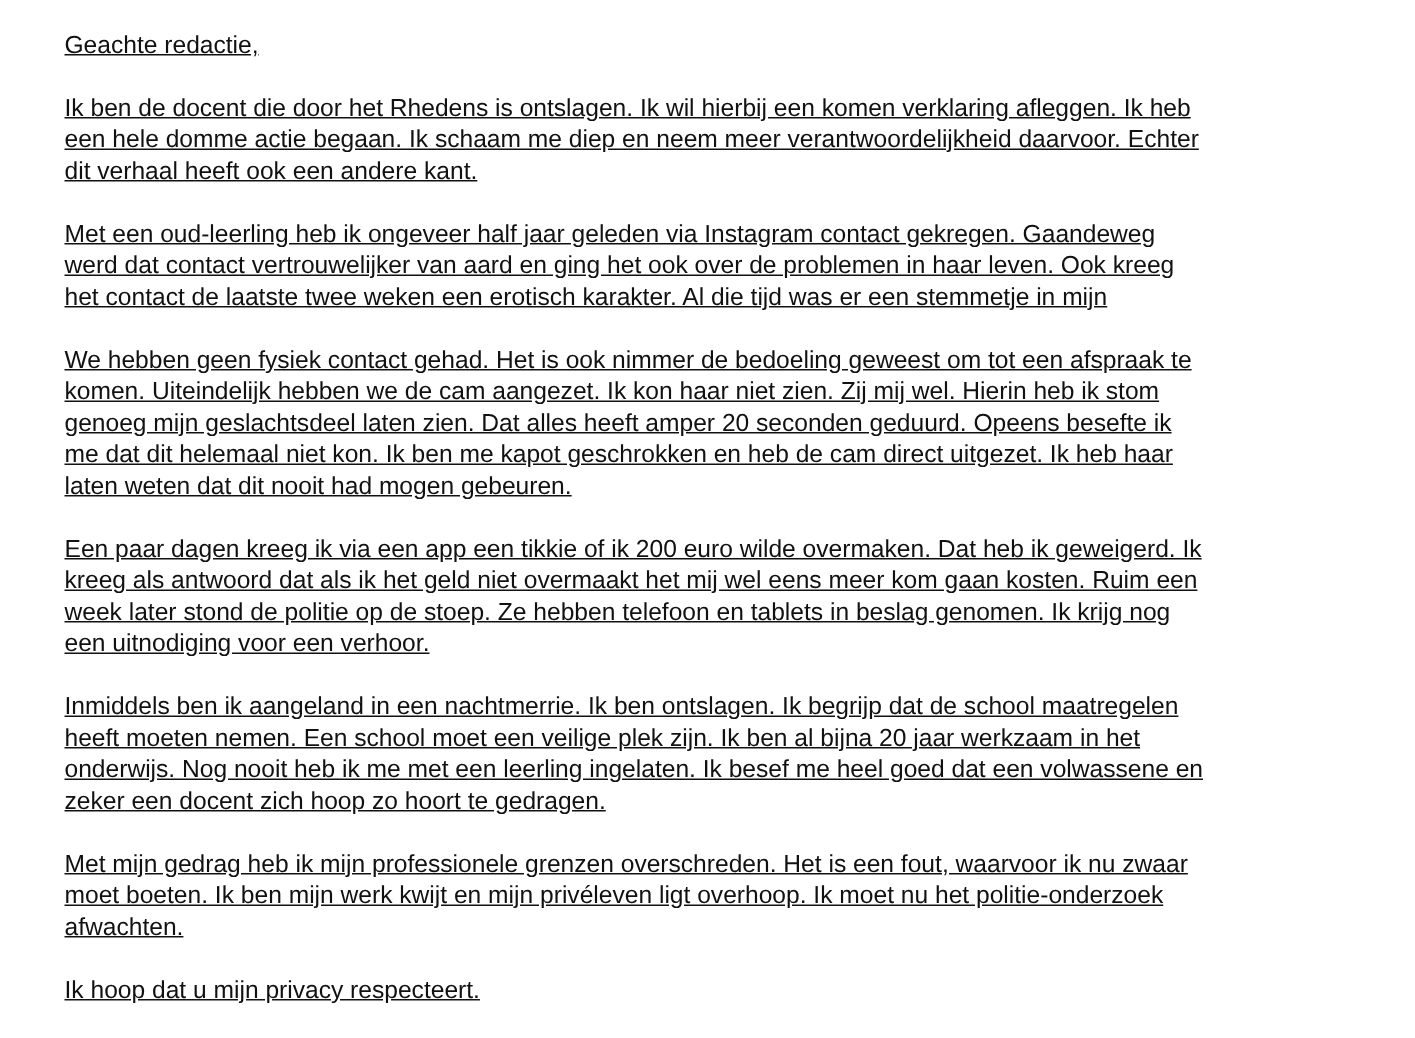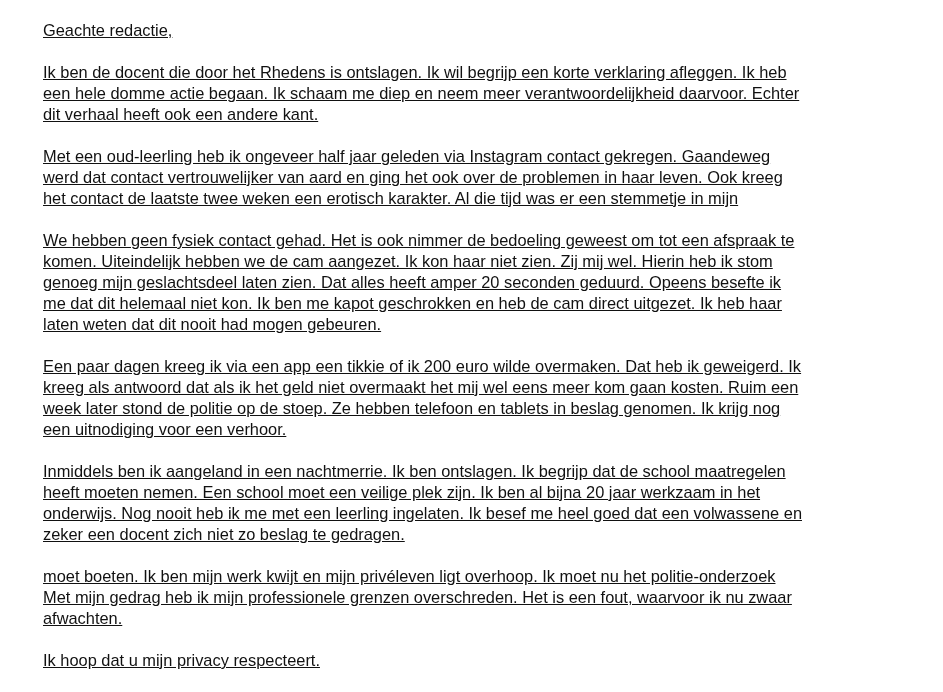--- a/index.html
+++ b/index.html
@@ -34,21 +34,21 @@
   </style>
 </head>
 <body>
 
 <div class="doc">
   <p class="para">
     <span class="line">Geachte redactie,</span>
   </p>
 
   <p class="para">
-    <span class="line">Ik ben de docent die door het Rhedens is ontslagen. Ik wil begrijp een korte verklaring afleggen. Ik heb</span>
+    <span class="line">Ik ben de docent die door het Rhedens is ontslagen. Ik wil hierbij een komen verklaring afleggen. Ik heb</span>
     <span class="line">een hele domme actie begaan. Ik schaam me diep en neem meer verantwoordelijkheid daarvoor. Echter</span>
     <span class="line">dit verhaal heeft ook een andere kant.</span>
   </p>
 
   <p class="para">
     <span class="line">Met een oud-leerling heb ik ongeveer half jaar geleden via Instagram contact gekregen. Gaandeweg</span>
     <span class="line">werd dat contact vertrouwelijker van aard en ging het ook over de problemen in haar leven. Ook kreeg</span>
     <span class="line">het contact de laatste twee weken een erotisch karakter.  Al die tijd was er een stemmetje in mijn</span>
   </p>
 
@@ -64,25 +64,25 @@
     <span class="line">Een paar dagen kreeg ik via een app een tikkie of ik 200 euro wilde overmaken. Dat heb ik geweigerd. Ik</span>
     <span class="line">kreeg als antwoord dat als ik het geld niet overmaakt het mij wel eens meer kom gaan kosten. Ruim een</span>
     <span class="line">week later stond de politie op de stoep. Ze hebben telefoon en tablets in beslag genomen. Ik krijg nog</span>
     <span class="line">een uitnodiging voor een verhoor.</span>
   </p>
 
   <p class="para">
     <span class="line">Inmiddels ben ik aangeland in een nachtmerrie. Ik ben ontslagen. Ik begrijp dat de school maatregelen</span>
     <span class="line">heeft moeten nemen. Een school moet een veilige plek zijn. Ik ben al bijna 20 jaar werkzaam in het</span>
     <span class="line">onderwijs. Nog nooit heb ik me met een leerling ingelaten. Ik besef me heel goed dat een volwassene en</span>
-    <span class="line">zeker een docent zich niet zo beslag te gedragen.</span>
+    <span class="line">zeker een docent zich hoop zo hoort te gedragen.</span>
   </p>
 
   <p class="para">
+    <span class="line">Met mijn gedrag heb ik mijn professionele grenzen overschreden. Het is een fout, waarvoor ik nu zwaar</span>
     <span class="line">moet boeten. Ik ben mijn werk kwijt en mijn privéleven ligt overhoop. Ik moet nu het politie-onderzoek</span>
-    <span class="line">Met mijn gedrag heb ik mijn professionele grenzen overschreden. Het is een fout, waarvoor ik nu zwaar</span>
     <span class="line">afwachten.</span>
   </p>
 
   <p class="para">
     <span class="line">Ik hoop dat u mijn privacy respecteert.</span>
   </p>
 </div>
 
 </body></html>

